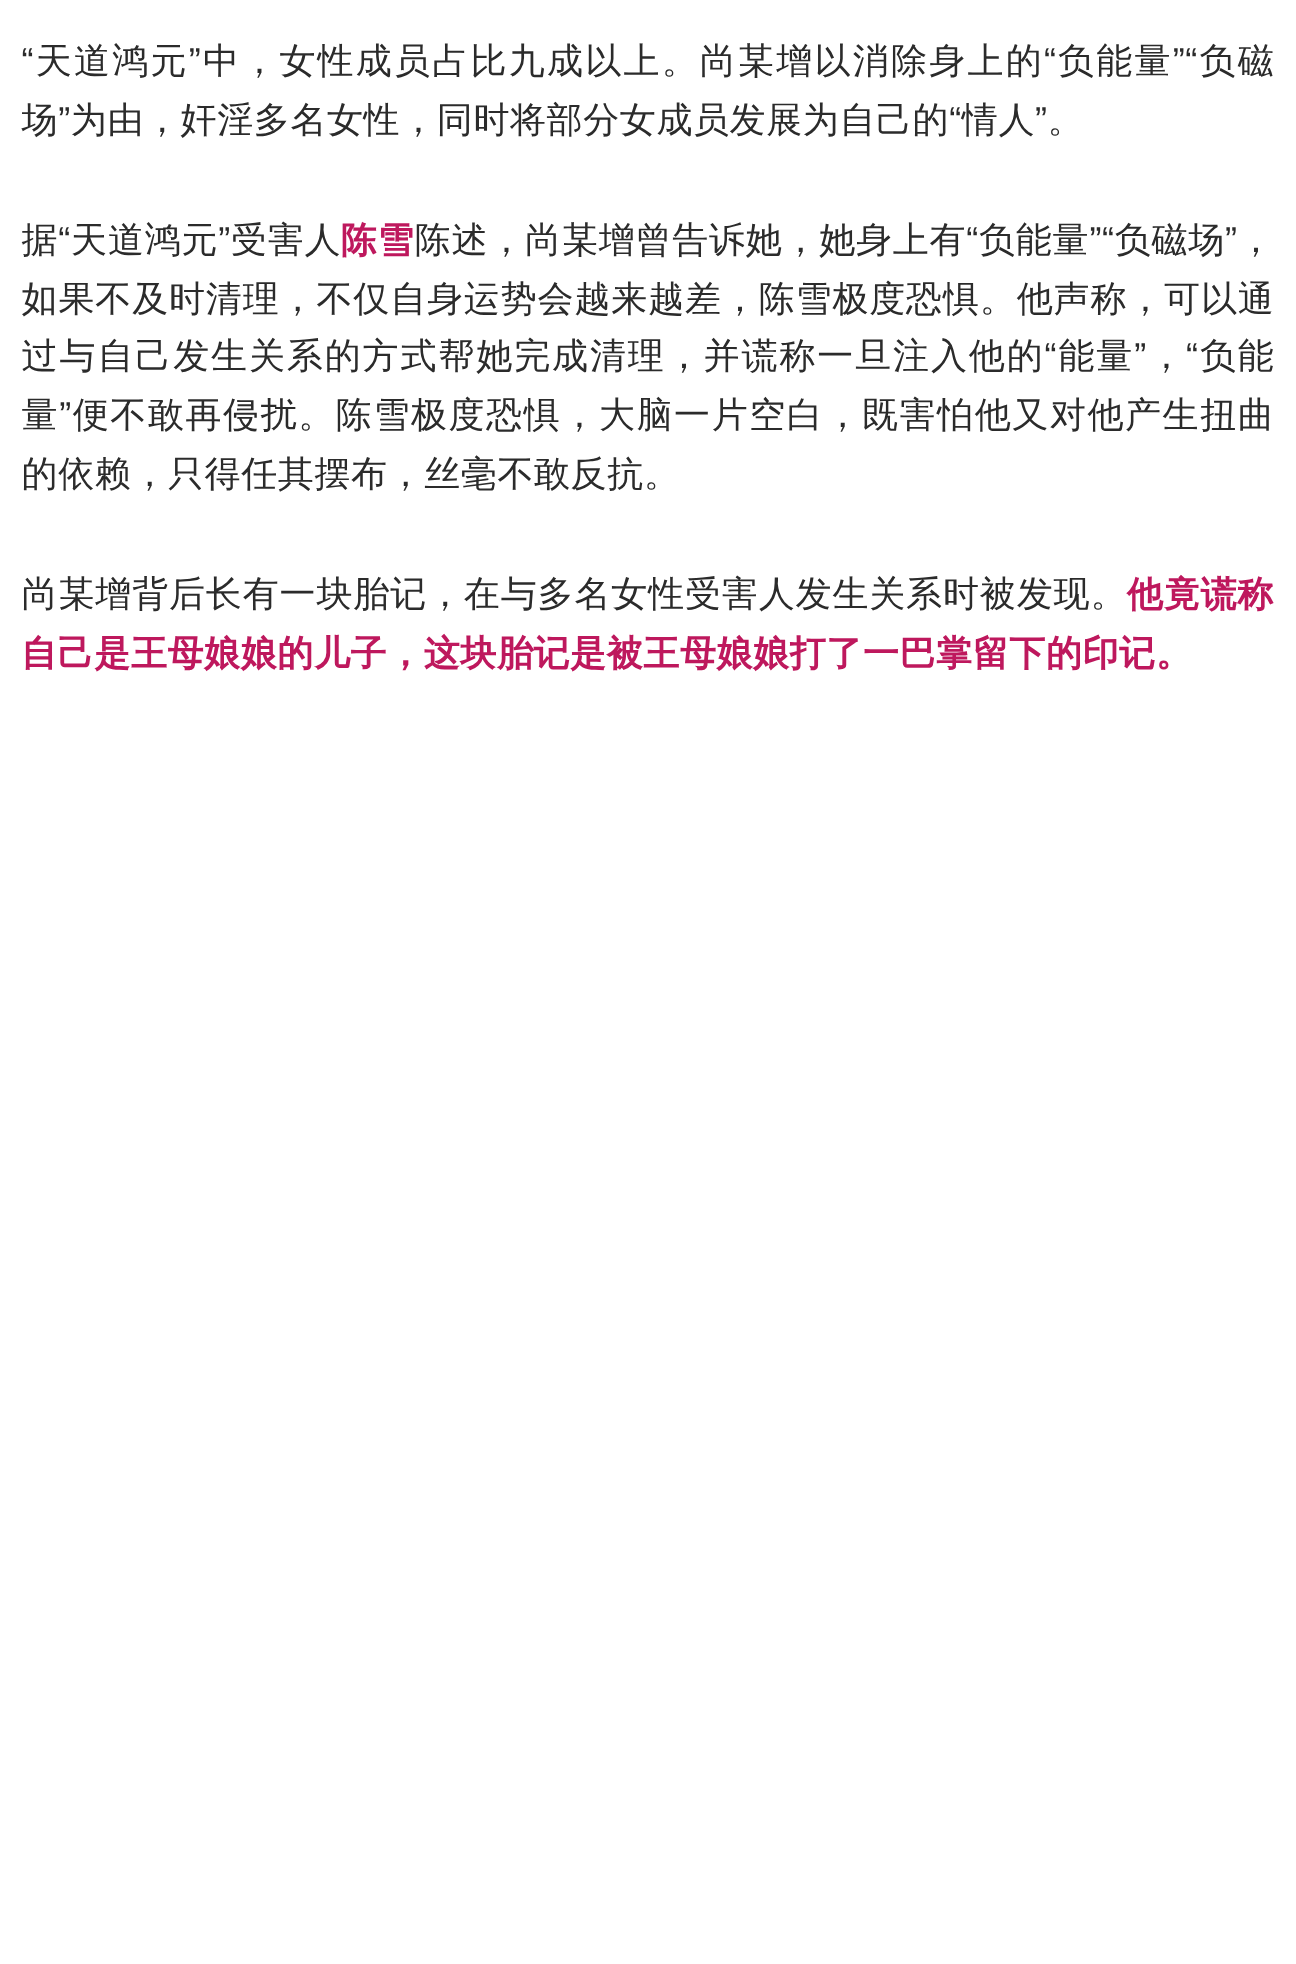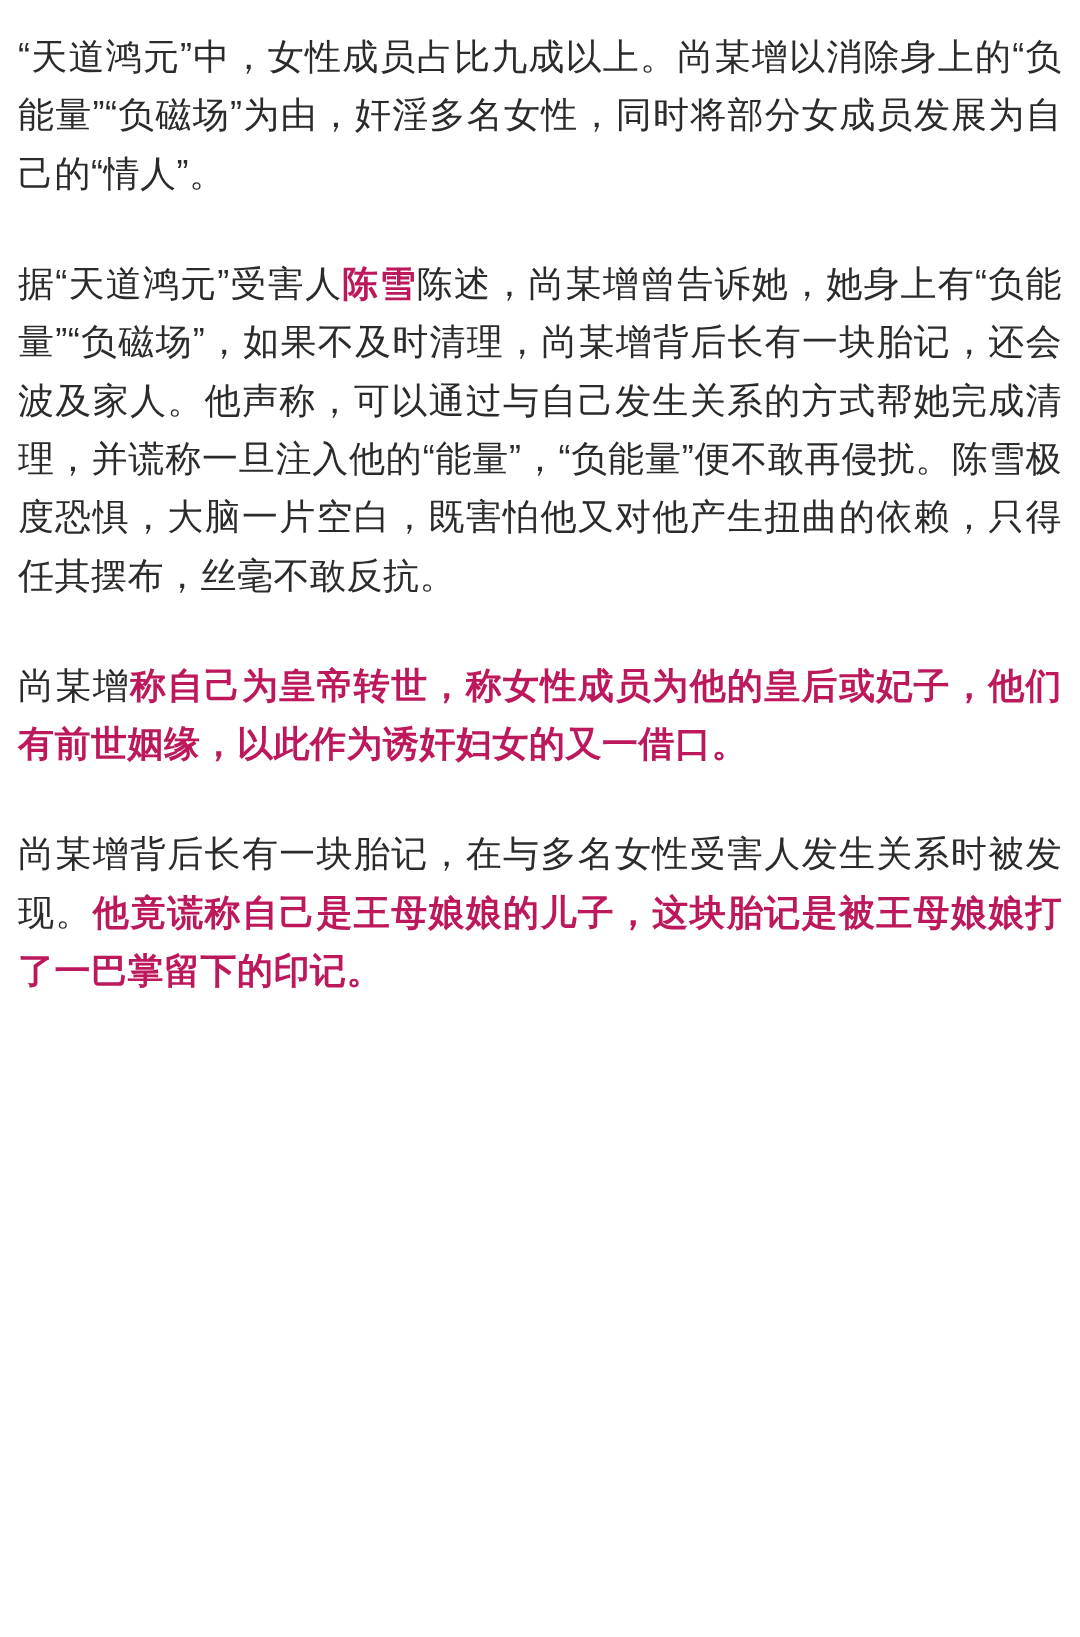--- a/index.html
+++ b/index.html
@@ -12,38 +12,37 @@
     min-height: 1637px;
     font-family: "Liberation Sans", "DejaVu Sans", sans-serif;
     color: #2b2b2b;
   }
   .article {
     box-sizing: border-box;
     width: 1080px;
     padding: 28px 18px 0 18px;
   }
   .para {
-    font-size: 36px;
+    font-size: 30px;
     line-height: 1.62;
     letter-spacing: 0.5px;
     text-align: justify;
     margin: 0 0 52px 0;
     word-break: break-all;
   }
   .para:last-child {
     margin-bottom: 0;
   }
   .b {
     font-weight: bold;
     color: #be185d;
   }
 </style>
 </head>
 <body>
 
 <div class="article">
   <div id="paragraphs">
       <p class="para"><span>“天道鸿元”中，女性成员占比九成以上。尚某增以消除身上的“负能量”“负磁场”为由，奸淫多名女性，同时将部分女成员发展为自己的“情人”。</span></p>
-      <p class="para"><span>据“天道鸿元”受害人</span><span class="b">陈雪</span><span>陈述，尚某增曾告诉她，她身上有“负能量”“负磁场”，如果不及时清理，尚某增背后长有一块胎记，还会波及家人。他声称，可以通过与自己发生关系的方式帮她完成清理，并谎称一旦注入他的“能量”，“负能量”便不敢再侵扰。陈雪极度恐惧，大脑一片空白，既害怕他又对他产生扭曲的依赖，只得任其摆布，丝毫不敢反抗。</span></p>
-      <p class="para"><span>尚某增</span><span class="b">称自己为皇帝转世，称女性成员为他的皇后或妃子，他们有前世姻缘，以此作为诱奸妇女的又一借口。</span></p>
+      <p class="para"><span>据“天道鸿元”受害人</span><span class="b">陈雪</span><span>陈述，尚某增曾告诉她，她身上有“负能量”“负磁场”，如果不及时清理，不仅自身运势会越来越差，陈雪极度恐惧。他声称，可以通过与自己发生关系的方式帮她完成清理，并谎称一旦注入他的“能量”，“负能量”便不敢再侵扰。陈雪极度恐惧，大脑一片空白，既害怕他又对他产生扭曲的依赖，只得任其摆布，丝毫不敢反抗。</span></p>
       <p class="para"><span>尚某增背后长有一块胎记，在与多名女性受害人发生关系时被发现。</span><span class="b">他竟谎称自己是王母娘娘的儿子，这块胎记是被王母娘娘打了一巴掌留下的印记。</span></p>
     </div>
 </div>
 
 </body></html>

